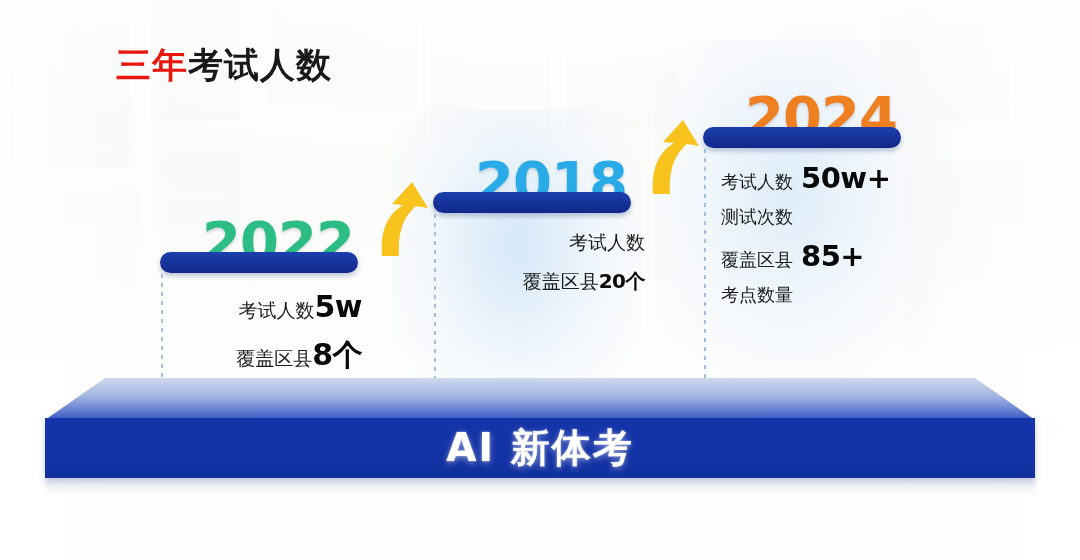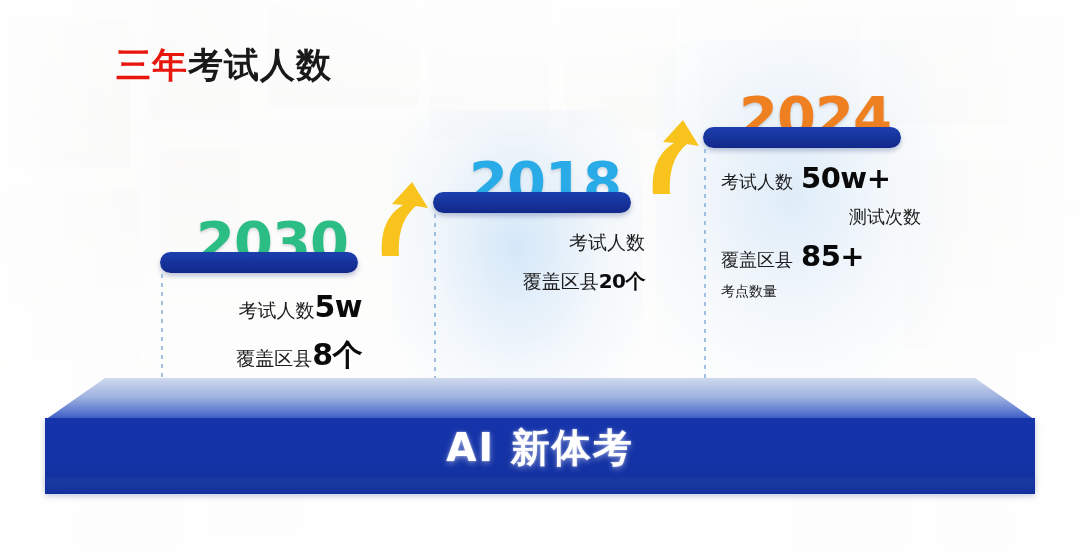--- a/index.html
+++ b/index.html
@@ -43,21 +43,21 @@
     font-size:35px;font-weight:700;letter-spacing:1px;line-height:1;
     white-space:nowrap;
     font-family:"Liberation Sans","DejaVu Sans",sans-serif;
   }
   .headline .hl-red{color:#e8160c;}
   .headline .hl-dark{color:#191919;}
 
   
   .step{position:absolute;}
   .year{
-    position:absolute;left:36px;top:0;
+    position:absolute;left:42px;top:0;
     font-size:56px;font-weight:800;line-height:1;letter-spacing:-1px;
     font-family:"DejaVu Sans","Liberation Sans",sans-serif;
     text-shadow:0 2px 3px rgba(120,130,150,.30);
   }
   .bar{
     position:absolute;left:0;width:198px;height:21px;border-radius:11px;
     background:linear-gradient(180deg,#1c3fae 0%,#16329a 55%,#12288a 100%);
     box-shadow:0 3px 5px rgba(30,50,120,.28);
   }
   .rows{position:absolute;left:0;}
@@ -90,21 +90,21 @@
   .arrow{position:absolute;}
 
   
   .platform{position:absolute;left:0;top:378px;width:1080px;height:140px;}
   .plat-top{
     position:absolute;left:0;top:0;width:1080px;height:42px;
     background:linear-gradient(180deg,#cfd9ee 0%,#9fb3e0 45%,#4f6ecd 88%,#3b5cc4 100%);
     clip-path:polygon(105px 0, 975px 0, 1035px 42px, 45px 42px);
   }
   .plat-front{
-    position:absolute;left:45px;top:40px;width:990px;height:76px;
+    position:absolute;left:45px;top:40px;width:990px;height:60px;
     background:linear-gradient(180deg,#1634ab 0%,#1433a6 45%,#11309f 100%);
     box-shadow:0 2px 6px rgba(20,40,120,.25);
   }
   .plat-title{
     position:absolute;left:0;top:0;width:990px;height:60px;
     display:flex;align-items:center;justify-content:center;
     color:#ffffff;font-size:39px;font-weight:800;letter-spacing:2px;
     font-family:"DejaVu Sans","Liberation Sans",sans-serif;
     text-shadow:0 2px 6px rgba(255,255,255,.45),0 0 2px rgba(255,255,255,.6);
   }
@@ -139,21 +139,21 @@
   <div class="bg-vignette"></div>
 
   <div class="col-glow glow-a"></div>
   <div class="col-glow glow-b"></div>
 
   <div class="headline">
     <span class="hl-red">三年</span><span class="hl-dark">考试人数</span>
   </div>
 
   <div class="step" style="left:160px;top:214px;">
-    <div class="year" style="color:#2bbd83;">2030</div>
+    <div class="year" style="color:#2bbd83;">2022</div>
     <div class="bar" style="top:38px;"></div>
     <div class="rows" style="top:75px;left:16px;width:186px;">
       <div class="row" style="justify-content:flex-end;margin-bottom:11px;">
         <span class="lbl" style="font-size:19px;">考试人数</span>
         <span class="val" style="font-size:30px;">5w</span>
       </div>
       <div class="row" style="justify-content:flex-end;">
         <span class="lbl" style="font-size:19px;">覆盖区县</span>
         <span class="val" style="font-size:30px;">8个</span>
       </div>
@@ -191,29 +191,29 @@
   </div>
 
   <div class="step" style="left:703px;top:89px;">
     <div class="year" style="color:#ef8022;">2024</div>
     <div class="bar" style="top:38px;"></div>
     <div class="rows" style="top:72px;left:18px;width:200px;">
       <div class="row" style="justify-content:flex-start;margin-bottom:10px;">
         <span class="lbl" style="font-size:18px;">考试人数</span>
         <span class="val" style="font-size:29px;margin-left:8px;">50w+</span>
       </div>
-      <div class="row" style="justify-content:flex-end;margin-bottom:10px;">
+      <div class="row" style="justify-content:space-between;margin-bottom:10px;">
         <span class="lbl" style="font-size:18px;">测试次数</span>
       </div>
       <div class="row" style="justify-content:flex-start;margin-bottom:10px;">
         <span class="lbl" style="font-size:18px;">覆盖区县</span>
         <span class="val" style="font-size:29px;margin-left:8px;text-align:center;">85+</span>
       </div>
       <div class="row" style="justify-content:flex-start;">
-        <span class="lbl" style="font-size:14px;text-align:right;">考点数量</span>
+        <span class="lbl" style="font-size:18px;text-align:right;">考点数量</span>
       </div>
     </div>
   </div>
   <div class="drop" style="left:704px;top:149px;height:243px;"></div>
   <div class="drop-dot" style="left:700px;top:388px;"></div>
 
   <div class="platform">
     <div class="plat-top"></div>
     <div class="plat-front">
       <div class="plat-title">AI 新体考</div>

